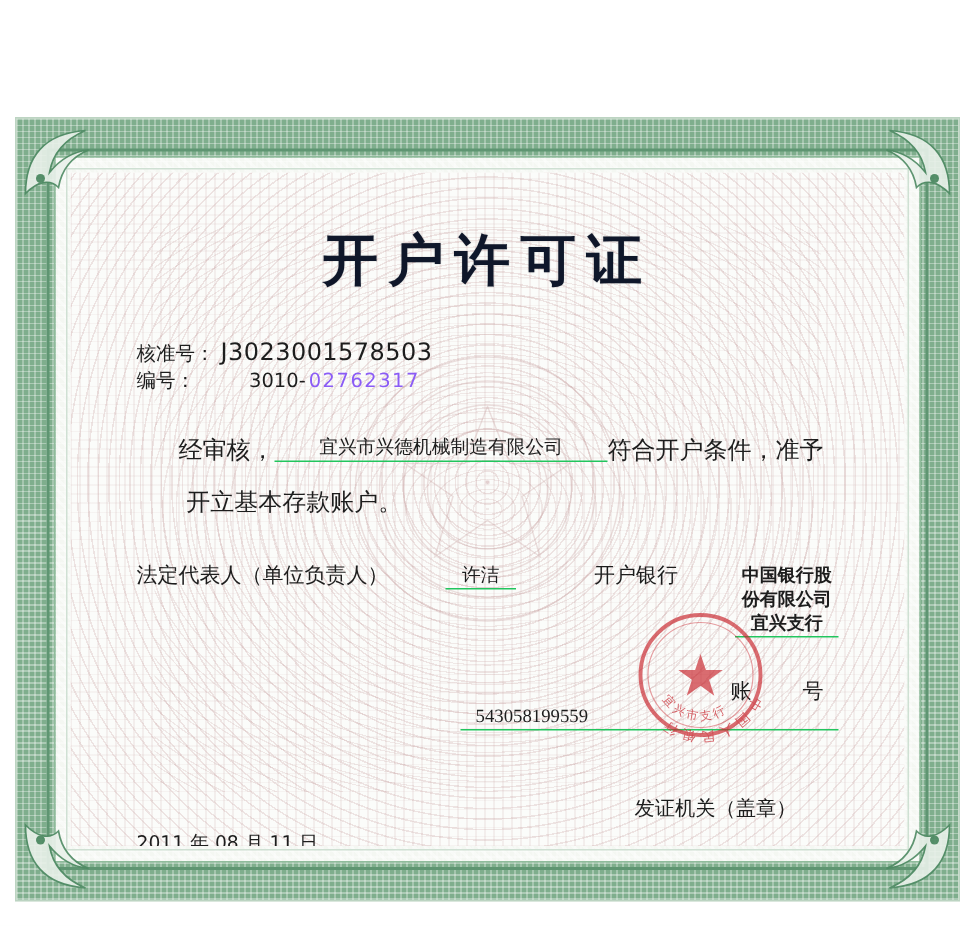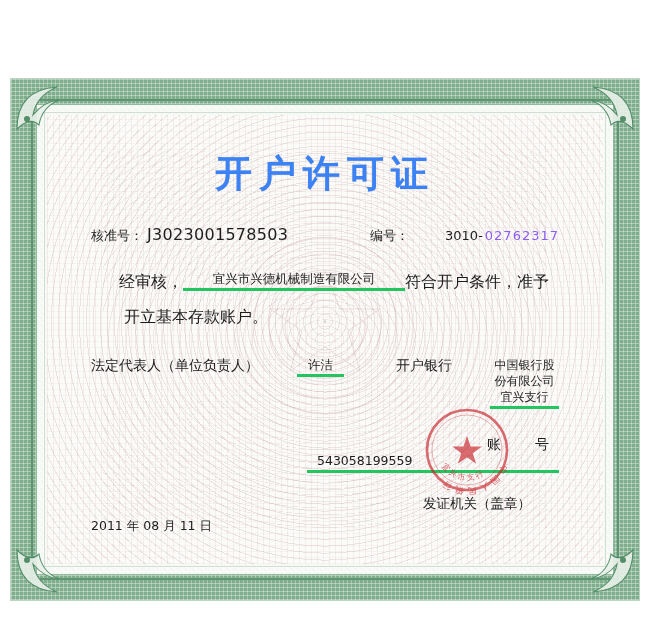--- a/index.html
+++ b/index.html
@@ -151,32 +151,33 @@
     box-sizing: border-box;
     font-family: "DejaVu Sans", "Liberation Sans", sans-serif;
     color: #1d1d1d;
   }
 
   .title {
     text-align: center;
     font-size: 37px;
     letter-spacing: 7px;
     font-weight: bold;
-    color: #3b82f6;
+    color: #0f172a;
     font-family: Liberation Serif, serif;
     margin: 12px 0 0 0;
     text-shadow: 0 0 1px rgba(0,0,0,0.25);
   }
 
   .row-nums {
     display: flex;
     justify-content: space-between;
     align-items: baseline;
     margin-top: 26px;
     font-size: 13px;
+    flex-direction: column;
   }
   .approval {
     display: flex;
     align-items: baseline;
   }
   .approval .lbl { font-size: 13px; }
   .approval .val {
     font-size: 16px;
     margin-left: 4px;
     letter-spacing: 0.3px;
@@ -194,21 +195,21 @@
     margin-top: 22px;
     font-size: 16px;
     line-height: 30px;
     display: flex;
     align-items: center;
     flex-wrap: nowrap;
   }
   .para .indent { display: inline-block; width: 28px; }
   .fill {
     display: inline-block;
-    border-bottom: 3px solid #22c55e;
+    border-bottom: 1px solid #22c55e;
     text-align: center;
     font-size: 12.5px;
     line-height: 16px;
     padding: 0 4px 1px 4px;
     position: relative;
     top: -1px;
   }
   .fill.company { width: 214px; }
   .para2 {
     margin-top: 6px;
@@ -220,34 +221,34 @@
   .row-legal {
     margin-top: 26px;
     display: flex;
     align-items: baseline;
     font-size: 14px;
     gap: 36px;
   }
   .row-legal .lbl { white-space: nowrap; }
   .fill.legalrep { width: 148px; margin-left: 2px; }
   .row-legal .bank-lbl { margin-left: 16px; white-space: nowrap; }
-  .fill.bank { width: 232px; margin-left: 2px; font-size: 12px; }
+  .fill.bank { width: 232px; margin-left: 2px; font-size: 12px; font-weight: bold; }
 
   .row-account {
     margin-top: 26px;
     display: flex;
     align-items: flex-end;
     font-size: 14px;
     flex-direction: column;
   }
   .row-account .lbl { letter-spacing: 10px; }
-  .fill.account { width: 238px; margin-left: 2px; text-align: left; padding-left: 10px; }
+  .fill.account { width: 238px; margin-left: 2px; text-align: left; padding-left: 10px; font-family: Liberation Serif, serif; }
 
   .issuer {
-    margin-top: 14px;
+    margin-top: 36px;
     text-align: right;
     padding-right: 28px;
     font-size: 13.5px;
     line-height: 30px;
   }
   .issue-date {
     padding-right: 28px;
     font-size: 12.5px;
   }
   .issue-date .num { font-family: "DejaVu Sans", sans-serif; }

